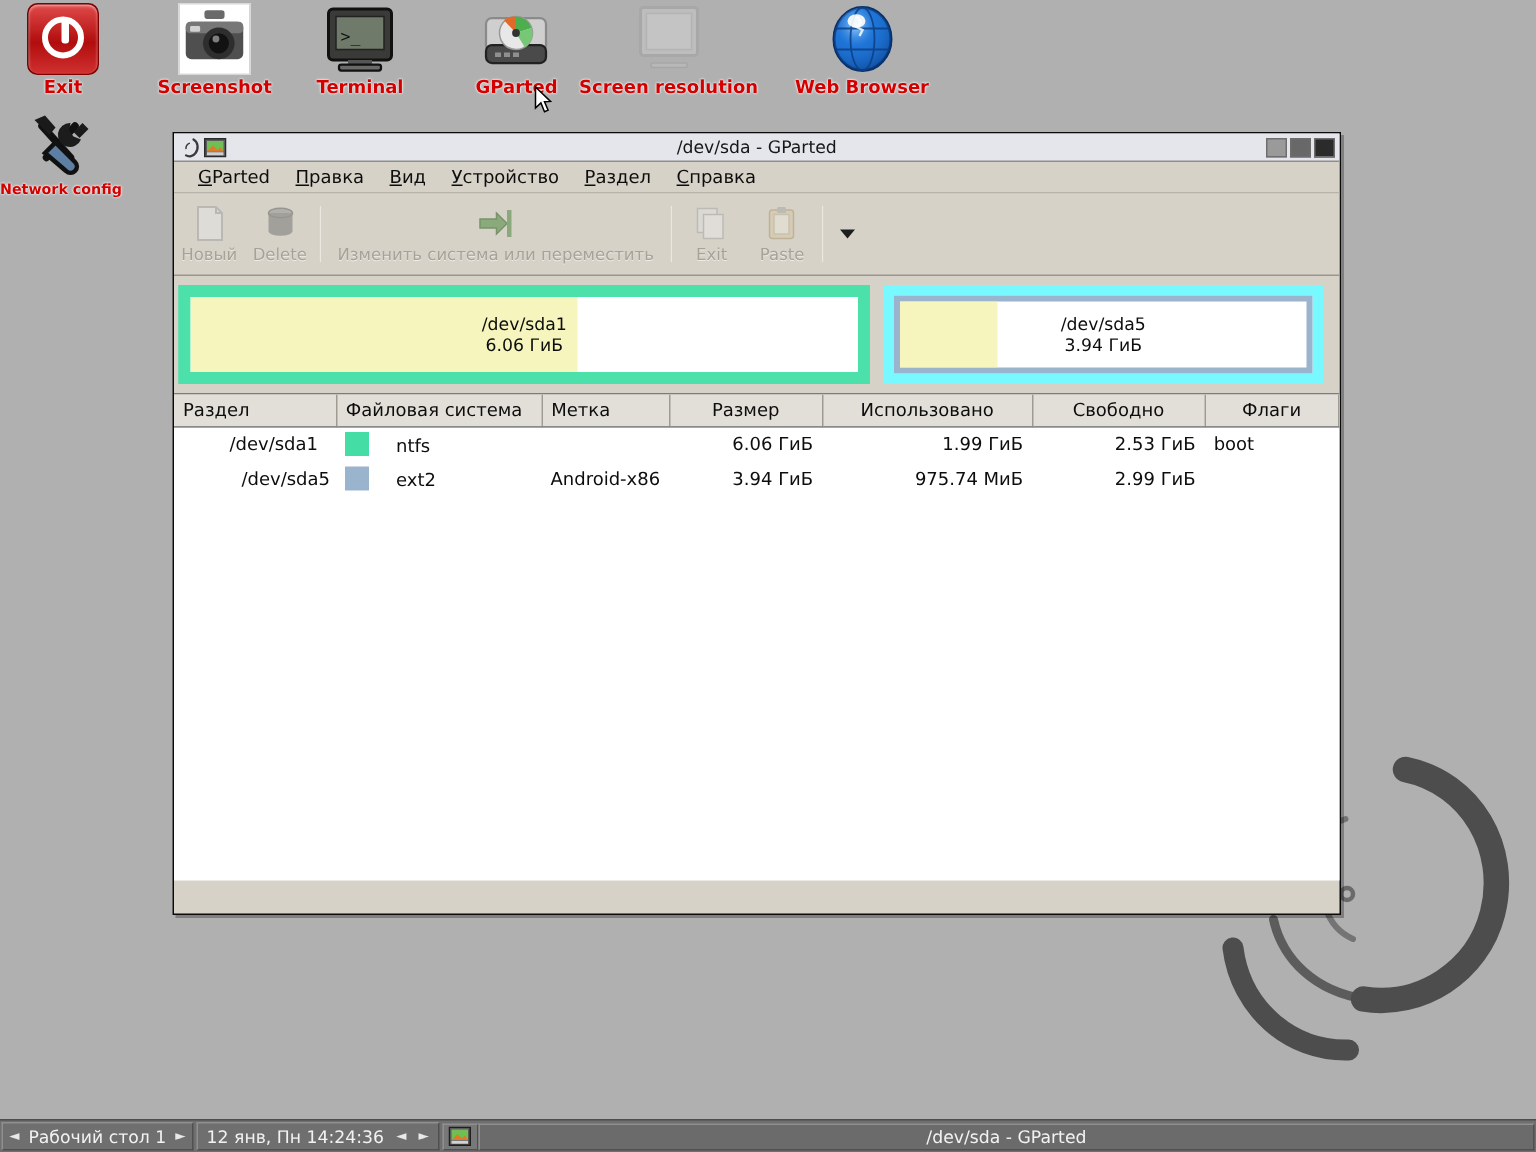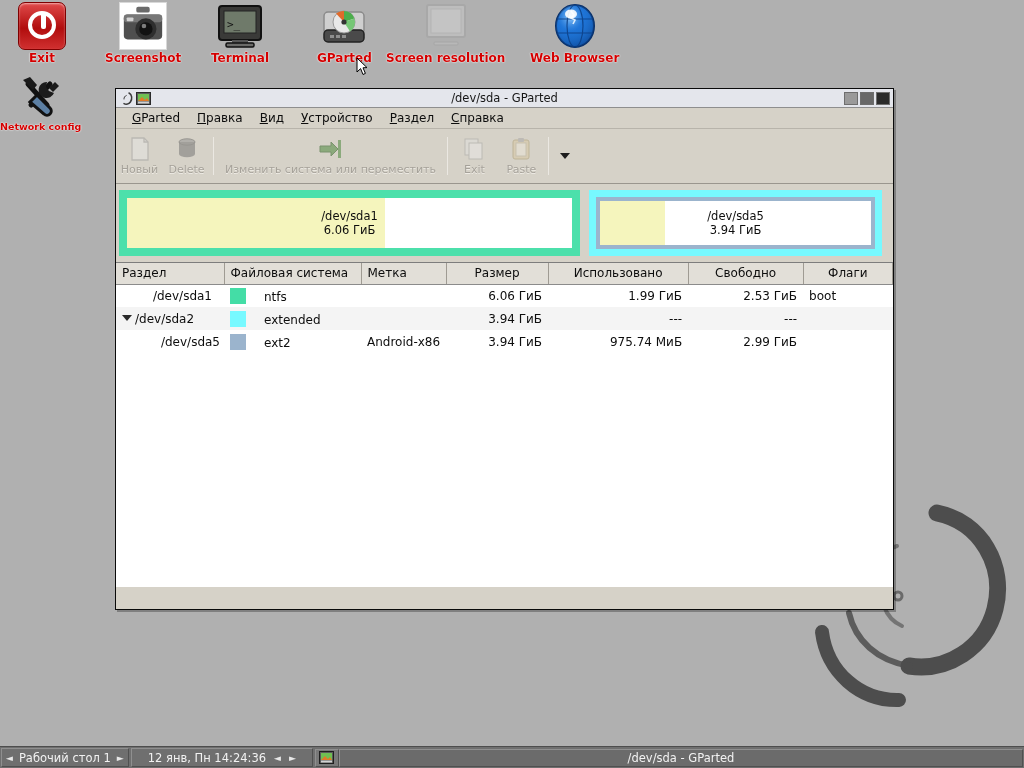--- a/index.html
+++ b/index.html
@@ -394,21 +394,21 @@
     border-color: #8f8f8f #505050 #505050 #8f8f8f;
     display: flex;
     align-items: center;
     margin: 1px;
   }
   #pager {
     padding: 0 4px;
     gap: 6px;
   }
   #pager .arr { font-size: 9px; color: #e8e8e8; cursor: pointer; }
-  #clockpane { padding: 0 16px; gap: 8px; }
+  #clockpane { padding: 0 6px; gap: 8px; }
   #clockpane .arr { font-size: 9px; color: #e8e8e8; cursor: pointer; }
   #tasklist {
     flex: 1;
     display: flex;
     align-items: center;
     margin: 1px;
   }
   .task-btn {
     display: flex;
     align-items: center;
@@ -688,29 +688,20 @@
       <tbody id="ptable-body">
           <tr>
             <td class="name" style="text-align: right; padding-right: 12px;"><span>/dev/sda1</span></td>
             <td class="fs"><span class="swatch" style="background: rgb(68, 221, 166);"></span><span style="margin-left: 18px;">ntfs</span></td>
             <td class="label"></td>
             <td class="num">6.06 ГиБ</td>
             <td class="num">1.99 ГиБ</td>
             <td class="num">2.53 ГиБ</td>
             <td class="flags">boot</td>
           </tr>
-          <tr class="zebra">
-            <td class="name" style="text-align: left; padding-left: 6px;"><span class="expander"></span><span>/dev/sda2</span></td>
-            <td class="fs"><span class="swatch" style="background: rgb(119, 249, 255);"></span><span style="margin-left: 18px;">extended</span></td>
-            <td class="label"></td>
-            <td class="num">3.94 ГиБ</td>
-            <td class="num">---</td>
-            <td class="num">---</td>
-            <td class="flags"></td>
-          </tr>
           <tr>
             <td class="name" style="text-align: right; padding-right: 4px;"><span>/dev/sda5</span></td>
             <td class="fs"><span class="swatch" style="background: rgb(155, 180, 205);"></span><span style="margin-left: 18px;">ext2</span></td>
             <td class="label">Android-x86</td>
             <td class="num">3.94 ГиБ</td>
             <td class="num">975.74 МиБ</td>
             <td class="num">2.99 ГиБ</td>
             <td class="flags"></td>
           </tr>
         </tbody>

